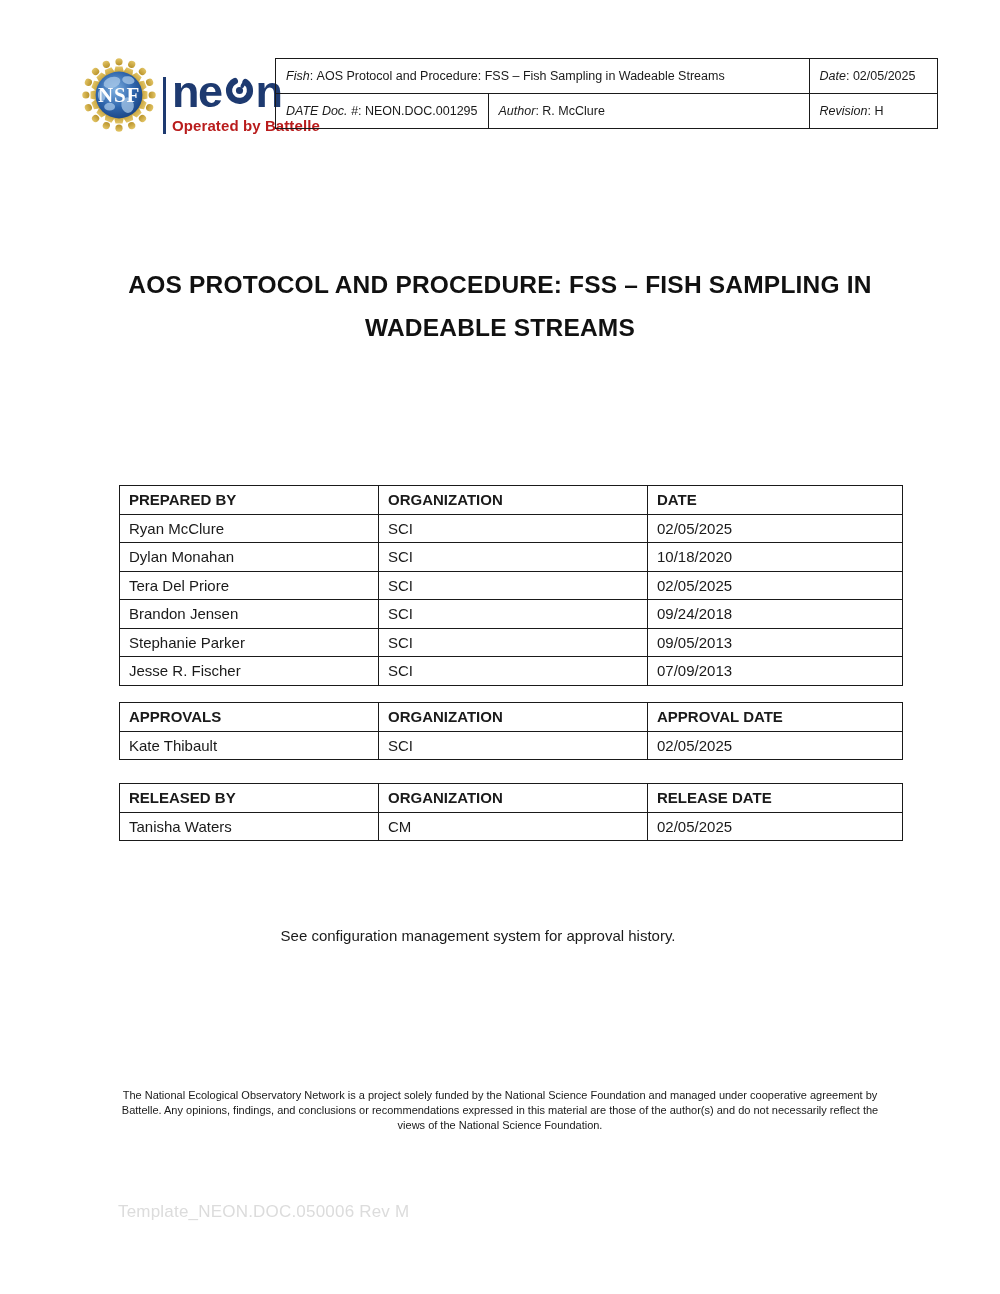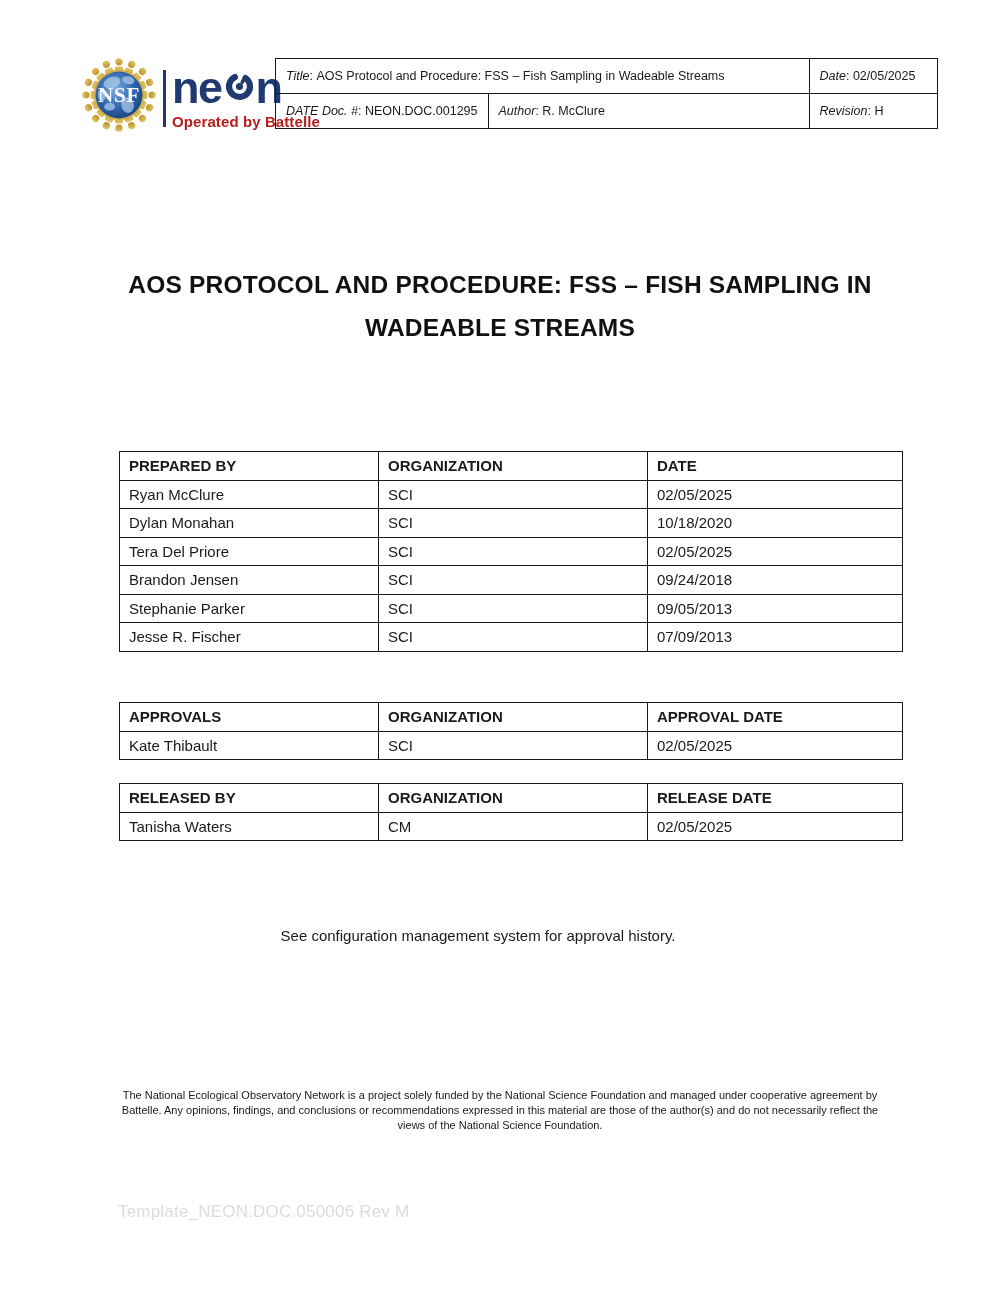--- a/index.html
+++ b/index.html
@@ -6,21 +6,21 @@
   html, body { background: #ffffff; }
   body {
     width: 1000px; height: 1294px;
     position: relative;
     font-family: "Liberation Sans", "DejaVu Sans", sans-serif;
     color: #1a1a1a;
   }
   .page { position: absolute; inset: 0; background: #ffffff; overflow: hidden; }
 
   
-  .logo-row { position: absolute; left: 80px; top: 56px; display: flex; align-items: center; }
+  .logo-row { position: absolute; left: 80px; top: 56px; display: flex; align-items: flex-end; }
   .nsf-logo { width: 78px; height: 78px; display: block; }
   .logo-sep { width: 3px; height: 57px; background: #1e3a70; margin: 7px 6px 0 5px; }
   .neon-block { margin-top: 5px; }
   .neon-wordmark { display: flex; align-items: flex-end; color: #1e3a70; font-weight: bold;
                    font-size: 45px; line-height: 1; letter-spacing: -1.5px; }
   .neon-wordmark .swirl { width: 31px; height: 31px; margin: 0 1px 8px 2px; display: block; }
   .neon-tagline { font-size: 15px; font-weight: bold; color: #b91c1c; margin-top: 3px; letter-spacing: 0.1px; }
 
   
   .doc-table { position: absolute; left: 275px; top: 58px; border-collapse: collapse; table-layout: fixed; }
@@ -32,21 +32,21 @@
   
   .main-title { position: absolute; left: 110px; top: 264px; width: 780px;
                 text-align: center; font-size: 24.5px; font-weight: bold;
                 line-height: 42.5px; letter-spacing: 0.2px; color: #111; }
 
   
   .body-table { position: absolute; left: 119px; border-collapse: collapse; table-layout: fixed; }
   .body-table td { border: 1.5px solid #1a1a1a; height: 28.5px; vertical-align: middle;
                    padding: 0 9px; font-size: 15px; white-space: nowrap; overflow: hidden; }
   .body-table .th { font-weight: bold; }
-  .t-prepared { top: 451px; padding-left: 12px; }
+  .t-prepared { top: 485px; padding-left: 12px; }
   .t-approvals { top: 702px; }
   .t-released { top: 783px; }
 
   
   .config-note { position: absolute; left: 0; top: 927px; width: 956px;
                  text-align: center; font-size: 15px; color: #1a1a1a; }
   .disclaimer { position: absolute; left: 108px; top: 1088px; width: 784px;
                 text-align: center; font-size: 11px; line-height: 15px; color: #1a1a1a; }
   .template-note { position: absolute; left: 118px; top: 1202px;
                    font-size: 17px; color: #dcdcdc; letter-spacing: 0.2px; }
@@ -119,21 +119,21 @@
   </div>
 
   <table class="doc-table">
     <colgroup>
         <col style="width:192px">
         <col style="width:321px">
         <col style="width:128px">
       </colgroup>
     <tbody>
         <tr>
-      <td colspan="2"><span class="hlabel">Title</span><span>AOS Protocol and Procedure: FSS – Fish Sampling in Wadeable Streams</span></td>
+      <td colspan="2"><span class="hlabel">Fish</span><span>AOS Protocol and Procedure: FSS – Fish Sampling in Wadeable Streams</span></td>
       <td><span class="hlabel">Date</span><span>02/05/2025</span></td>
     </tr>
     <tr>
       <td><span class="hlabel">DATE Doc. #</span><span>NEON.DOC.001295</span></td>
       <td><span class="hlabel">Author</span><span>R. McClure</span></td>
       <td><span class="hlabel">Revision</span><span>H</span></td>
     </tr>
   </tbody>
     </table>
 

